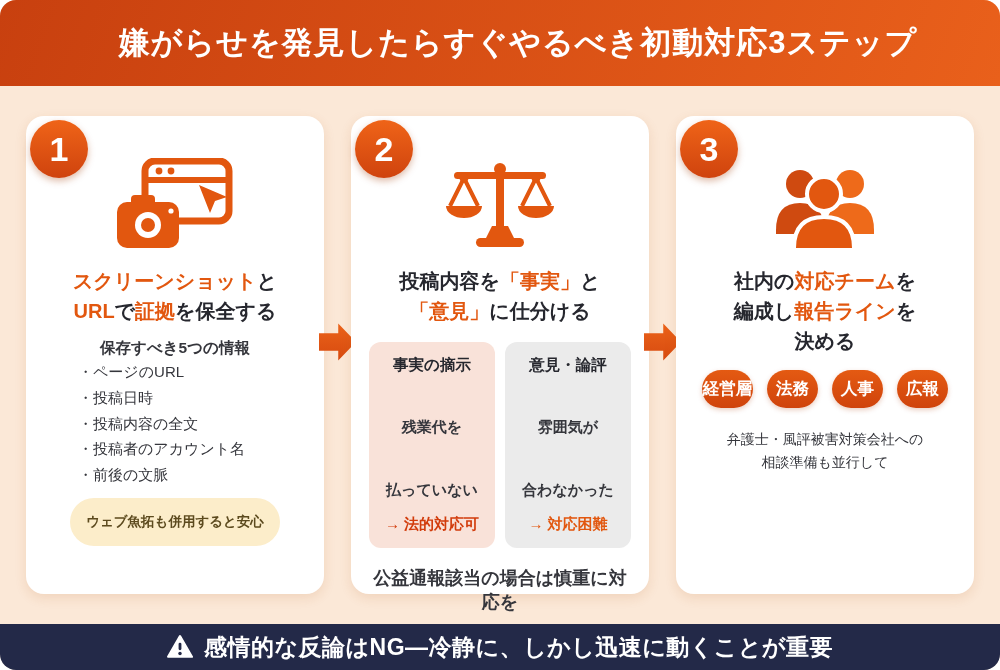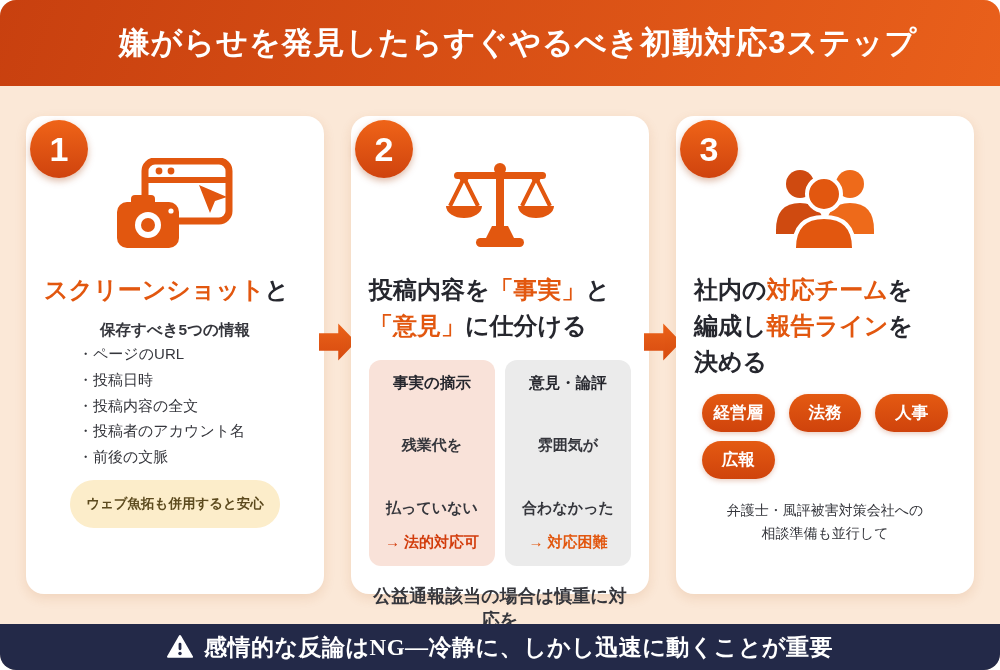--- a/index.html
+++ b/index.html
@@ -19,21 +19,21 @@
   .card { position:relative; background:#fff; border-radius:18px; width:298px; height:478px;
           padding:0 18px; box-shadow:0 4px 12px rgba(180,90,30,.14); }
 
   .badge { position:absolute; top:4px; left:4px; width:58px; height:58px; border-radius:50%;
            background:linear-gradient(180deg,#ef6418,#cf430e); color:#fff; font-size:34px; font-weight:700;
            display:flex; align-items:center; justify-content:center; box-shadow:0 3px 7px rgba(160,60,10,.35); }
 
   .icon-wrap { display:flex; justify-content:center; align-items:center;
                margin-top:42px; height:96px; color:var(--accent,#e2570f); }
 
-  .card-title { margin-top:18px; font-size:24px; font-weight:700;
+  .card-title { margin-top:12px; text-align:center; font-size:20px; font-weight:700;
                 color:#26272e; line-height:1.5; }
   .card-title .line { display:block; }
   .accent { color:var(--accent,#e2570f); }
 
   
   .subtitle { text-align:center; margin-top:12px; font-size:15.5px; font-weight:700; color:#35363c; }
   .list { list-style:none; padding-left:34px; }
   .list li { font-size:15px; color:#35363c; line-height:1.72; font-weight:500; }
   .list li::before { content:"・"; }
   .note-pill { margin:10px auto 0; width:max-content; background:var(--note-pill-bg,#fcedca);
@@ -46,36 +46,36 @@
   .col.opinion { background:var(--opinion-box-bg,#ebebeb); }
   .col h3 { font-size:15.5px; font-weight:700; color:#26272e; }
   .col .example { margin-top:12px; font-size:15px; color:#35363c; line-height:1.5; font-weight:600; }
   .col .example span { display:block;margin-top:40px; }
   .col .verdict { margin-top:14px; font-size:15px; font-weight:700; }
   .col.fact .verdict { color:var(--fact-verdict,#d23c0c); }
   .col.opinion .verdict { color:var(--opinion-verdict,#e2570f); }
   .note2 { text-align:center; margin-top:18px; font-size:18px; font-weight:600; color:#35363c; }
 
   
-  .pills { display:grid; grid-template-columns:1fr 1fr 1fr; gap:9px 14px; margin:14px 8px 0; }
+  .pills { display:grid; grid-template-columns:1fr 1fr 1fr 1fr; gap:26px 14px; margin:14px 8px 0; }
   .pill-btn { background:linear-gradient(180deg,#e45a12,#cf430c); color:#fff; font-weight:700;
               font-size:16.5px; text-align:center; border-radius:999px; padding:8px 0;
               box-shadow:0 2px 5px rgba(170,60,10,.25); }
   .note3 { text-align:center; margin-top:20px; font-size:14px; font-weight:400; color:#35363c; line-height:1.65; }
   .note3 span { display:block; }
 
   
   .arrow-slot { position:relative; width:27px; height:478px; }
   .arrow { position:absolute; top:206px; left:-5px; width:37px; height:40px;
            background:linear-gradient(180deg,#ec641a,#d6490f);
            clip-path:polygon(0 28%, 52% 28%, 52% 4%, 100% 50%, 52% 96%, 52% 72%, 0 72%); }
 
   
   .footer { position:absolute; left:0; right:0; bottom:0; height:46px;
-            background:var(--footer-bg,#232948); display:flex; align-items:center; justify-content:center; gap:11px;font-family:Liberation Serif, serif; }
+            background:var(--footer-bg,#232948); display:flex; align-items:center; justify-content:center; gap:11px; }
   .footer .text { color:#fff; font-size:23px; font-weight:700; letter-spacing:.5px; }
   .warn { display:flex; align-items:center; }
 </style>
 </head>
 <body>
 
 <div class="page">
 
   <header class="header">
     <h1>嫌がらせを発見したらすぐやるべき初動対応3ステップ</h1>
@@ -94,20 +94,21 @@
           <path d="M84 27 L95 55 L100 43 L112 39 Z" fill="currentColor"></path>
           <rect x="16" y="37" width="24" height="14" rx="4" fill="currentColor"></rect>
           <rect x="2" y="44" width="62" height="46" rx="10" fill="currentColor"></rect>
           <circle cx="33" cy="67" r="13" fill="#ffffff"></circle>
           <circle cx="33" cy="67" r="7" fill="currentColor"></circle>
           <circle cx="56" cy="53" r="2.6" fill="#ffffff"></circle>
         </svg>
       </div>
       <h2 class="card-title">
         <span class="line"><span class="accent">スクリーンショット</span><span>と</span></span>
+        <span class="line"><span class="accent">URL</span><span>で</span><span class="accent">証拠</span><span>を保全する</span></span>
       </h2>
       <div class="subtitle">保存すべき5つの情報</div>
       <ul class="list">
         <li>ページのURL</li>
         <li>投稿日時</li>
         <li>投稿内容の全文</li>
         <li>投稿者のアカウント名</li>
         <li>前後の文脈</li>
       </ul>
       <div class="note-pill">ウェブ魚拓も併用すると安心</div>

